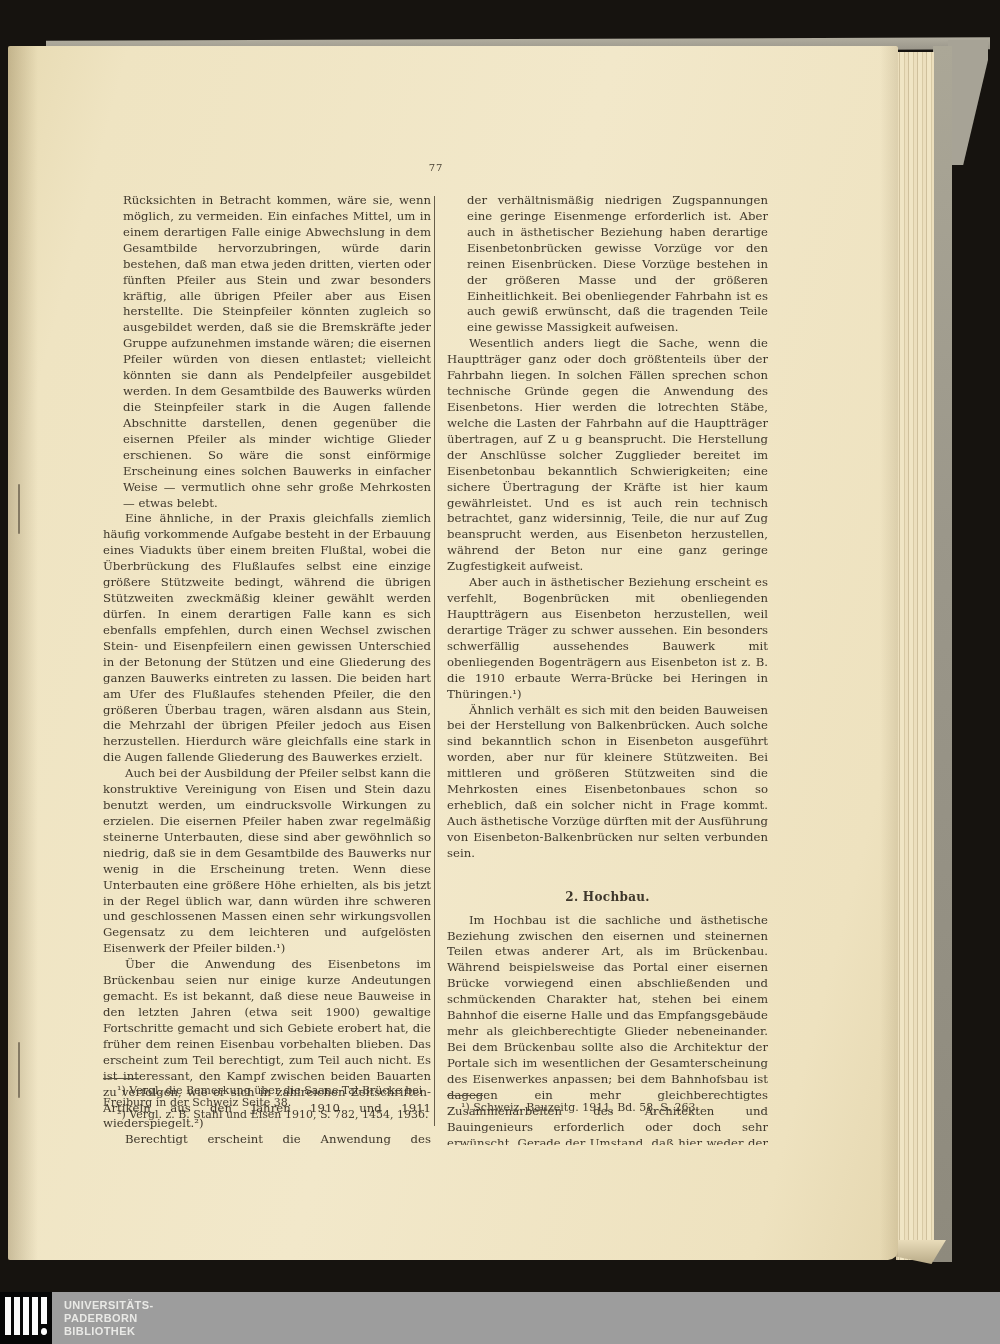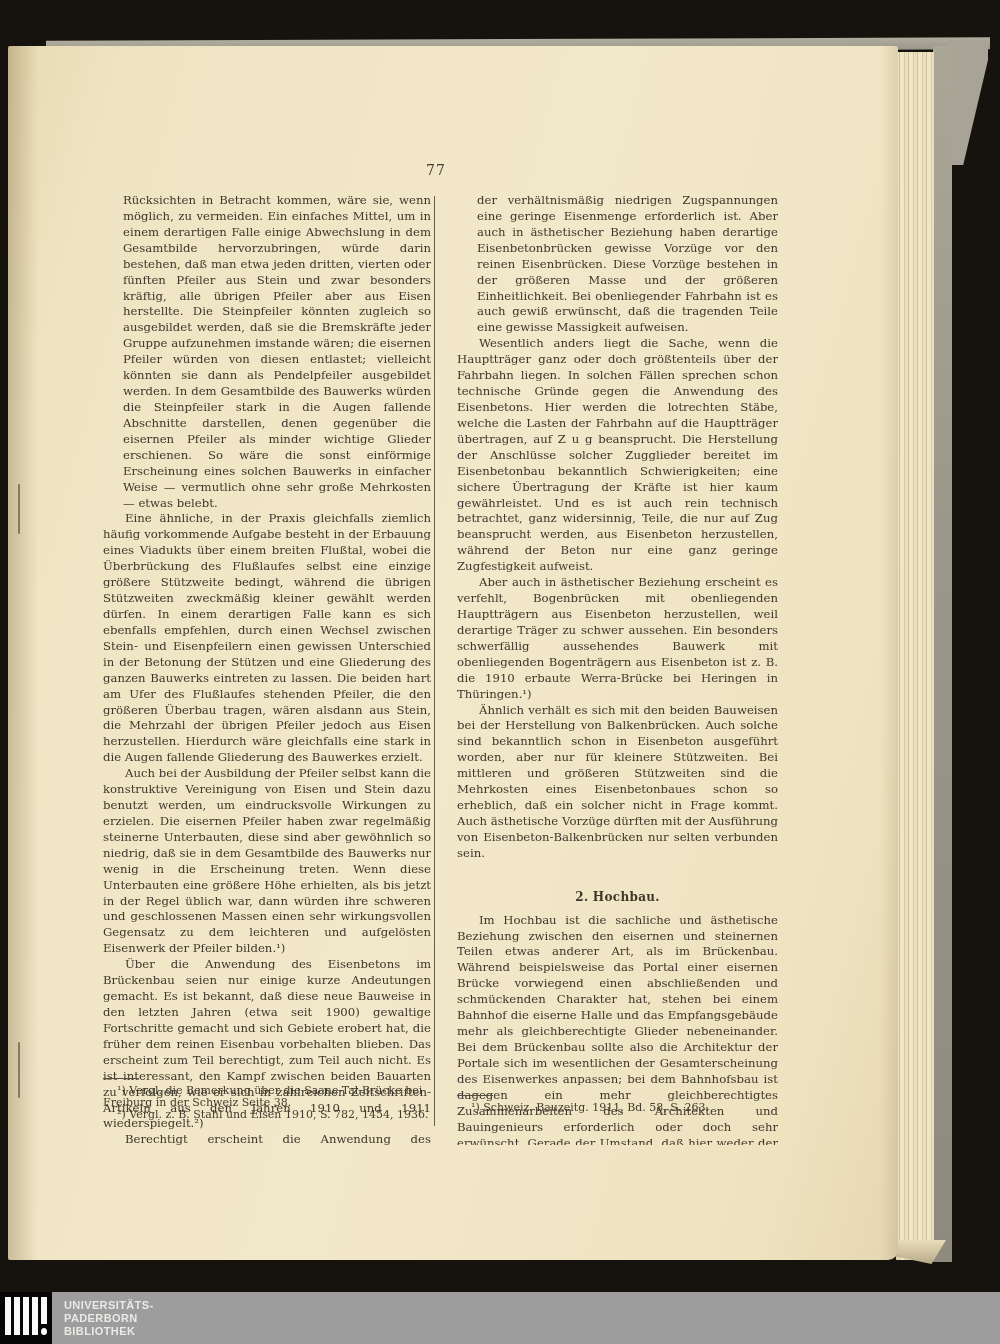--- a/index.html
+++ b/index.html
@@ -49,29 +49,29 @@
   }
   .stitch{
     position:absolute;left:10px;width:2px;background:#41392b;opacity:.55;border-radius:1px;
   }
   .stitch-a{top:438px;height:50px;}
   .stitch-b{top:996px;height:56px;}
 
   
   .page-number{
     position:absolute;left:398px;top:116px;width:60px;
-    text-align:center;font-size:14px;color:#463f31;letter-spacing:1px;
+    text-align:center;font-size:10px;color:#463f31;letter-spacing:1px;
   }
   .column{
     position:absolute;top:147px;height:952px;overflow:hidden;
     color:#3e372b;font-size:11.7px;line-height:15.92px;
     text-align:justify;
   }
   .col-left{left:95px;width:328px;}
-  .col-right{left:449px;width:321px;}
+  .col-right{left:439px;width:321px;}
   .column p{margin:0;text-indent:22px;}
   .column p.noindent{text-indent:0;margin-left:20px;}
   .column-rule{
     position:absolute;left:426px;top:150px;width:1px;height:930px;
     background:rgba(78,68,50,0.85);
   }
   .section-heading{
     margin:28px 0 7px 0;text-align:center;font-weight:bold;font-size:12px;
     letter-spacing:0.3px;color:#3e372b;text-indent:0;
   }

